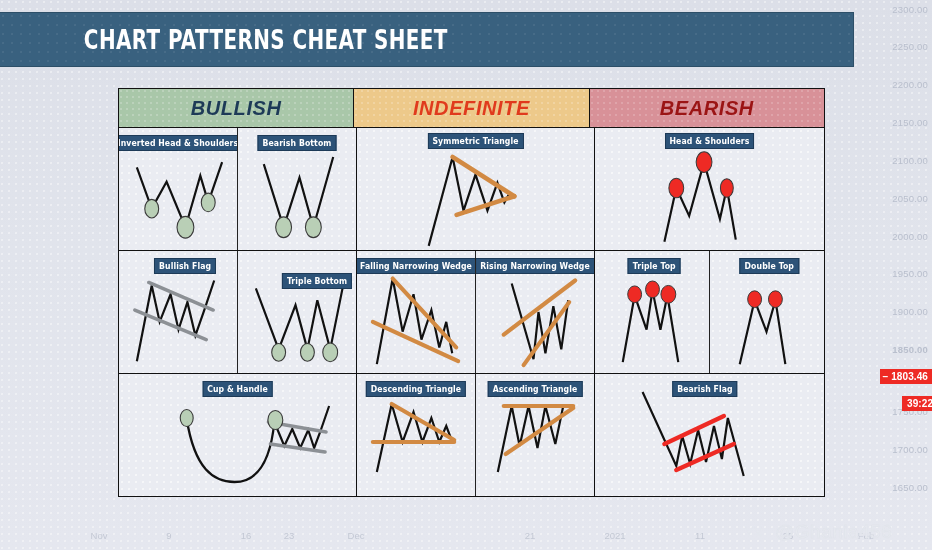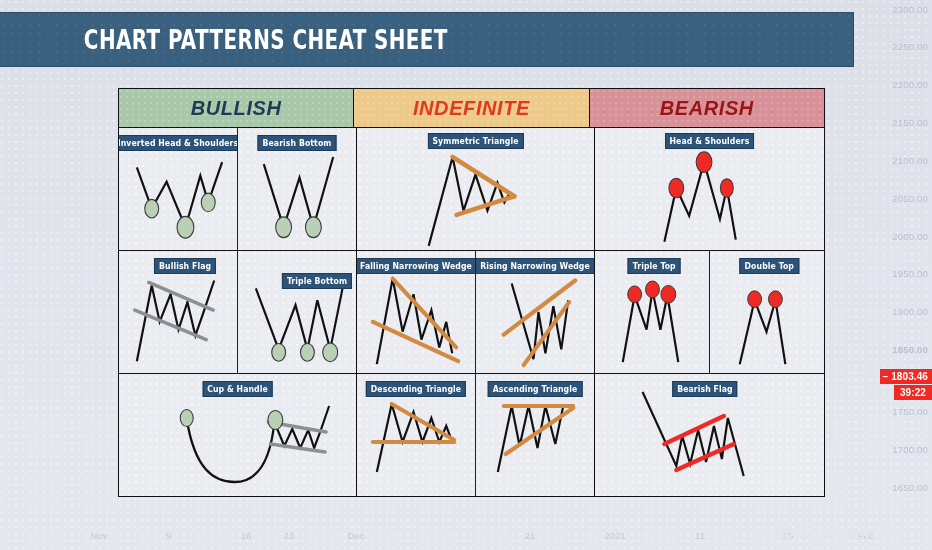--- a/index.html
+++ b/index.html
@@ -48,24 +48,24 @@
     position:absolute;right:0;top:369px;
     background:#ee2a24;color:#fff;
     font-size:10px;font-weight:700;
     padding:2px 4px 2px 2px;
     width:52px;box-sizing:border-box;
     display:flex;align-items:center;justify-content:flex-end;gap:3px;
     letter-spacing:.1px;
   }
   .price-badge .dash{font-weight:700;}
   .timer-badge{
-    position:absolute;right:0;top:385px;
+    position:absolute;right:0;top:396px;
     background:#ee2a24;color:#fff;
     font-size:10px;font-weight:700;
-    padding:2px 5px;width:38px;box-sizing:border-box;
+    padding:2px 5px;width:30px;box-sizing:border-box;
     text-align:center;letter-spacing:.1px;
   }
 
   
   .date-axis{position:absolute;left:0;bottom:8px;width:876px;height:20px;}
   .date-tick{
     position:absolute;top:8px;color:#c3c8d4;font-size:9.5px;
     transform:translateX(-50%);white-space:nowrap;
   }
 

